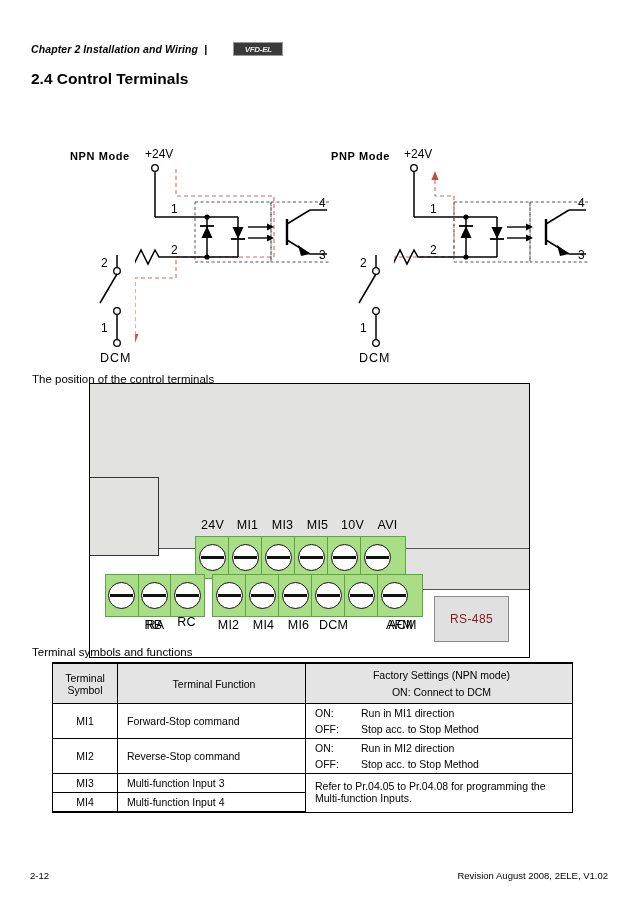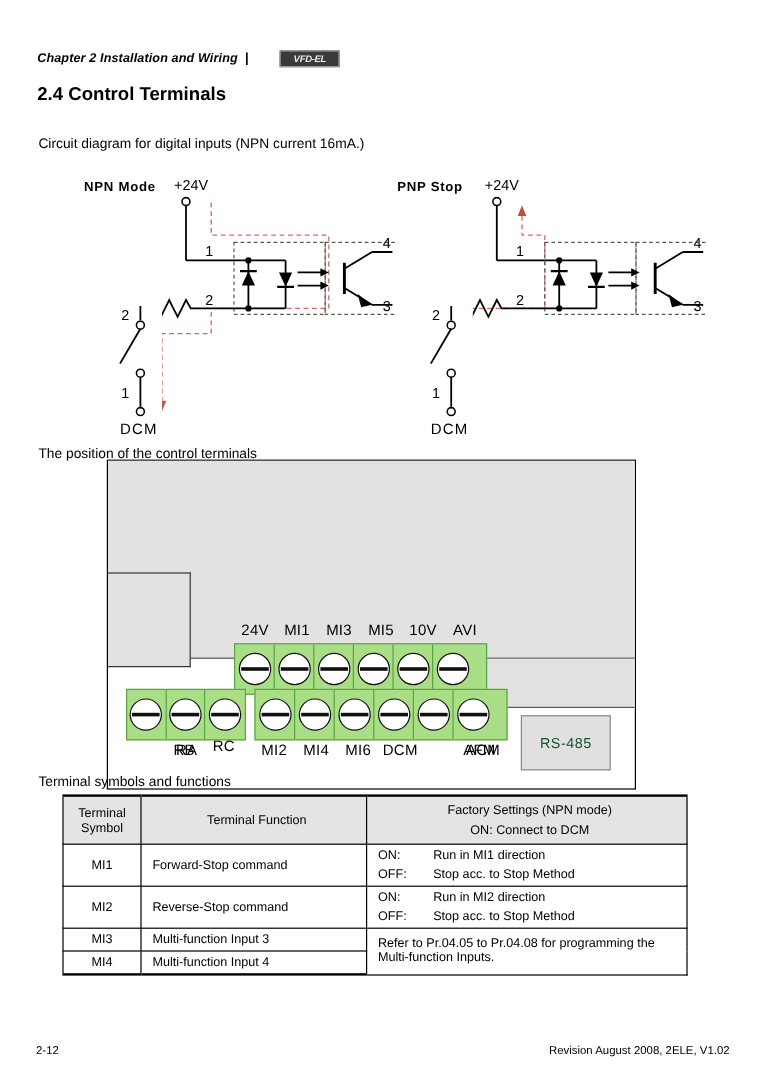--- a/index.html
+++ b/index.html
@@ -35,21 +35,21 @@
         border:1.6px solid #000;background:#fff;box-sizing:border-box;}
   .gray{position:absolute;background:#e2e2e0;border:1px solid #555;box-sizing:border-box;}
   .body-main{left:0px;top:0px;width:439px;height:165px;border:none;
              border-bottom:1px solid #555;background:#e2e2e0;}
   .body-right{left:281px;top:165px;width:158px;height:41px;border:none;
               border-bottom:1px solid #555;border-left:1px solid #555;background:#e2e2e0;}
   .body-tab{left:0px;top:93px;width:69px;height:79px;border:1px solid #333;
             border-left:none;background:#e2e2e0;}
   .rs485{left:344px;top:212px;width:75px;height:46px;border:1px solid #8a8a8a;
          background:#e0e0e0;display:flex;align-items:center;justify-content:center;
-         font-size:12px;letter-spacing:.4px;color:#14532d;}
+         font-size:12px;letter-spacing:.4px;color:#7f1d1d;}
 
   .term-group{position:absolute;background:#a9dd86;border:1px solid #5aa544;box-sizing:border-box;
               display:flex;align-items:center;}
   .term-cell{position:relative;width:33px;height:100%;box-sizing:border-box;
              border-right:1px solid #5aa544;display:flex;align-items:center;justify-content:center;}
   .term-cell:last-child{border-right:none;}
   .screw{width:25px;height:25px;border-radius:50%;background:#fff;border:1.4px solid #111;
          position:relative;}
   .screw::after{content:"";position:absolute;left:1px;right:1px;top:50%;height:2.6px;
                 margin-top:-1.3px;background:#111;}
@@ -80,21 +80,20 @@
 <div class="page">
 
   <div class="hdr">
     <span class="hdr-text">Chapter 2 Installation and Wiring</span>
     <span class="hdr-bar">|</span>
     <span class="logo">VFD-EL</span>
   </div>
 
   <div class="sect-title">2.4 Control Terminals</div>
 
-  <div class="lead1">Circuit diagram for digital inputs (NPN current 16mA.)</div>
 
   <div class="mode-label" style="left:70px;top:150px;">NPN Mode</div>
   <svg class="svg-abs" style="left:135px;top:144px;" width="195" height="225" viewBox="0 0 195 225">
 
     <text x="10" y="14" font-family="Liberation Sans, sans-serif" font-size="12" fill="#000">+24V</text>
 
     <circle cx="20" cy="24" r="3.3" fill="#fff" stroke="#000" stroke-width="1.3"></circle>
 
     <line x1="20" y1="27.5" x2="20" y2="73" stroke="#000" stroke-width="1.5"></line>
 
@@ -145,21 +144,21 @@
     <circle cx="22" cy="16" r="3.3" fill="#fff" stroke="#000" stroke-width="1.3"></circle>
     <line x1="22" y1="19" x2="5" y2="48" stroke="#000" stroke-width="1.5"></line>
     <text x="6" y="12" font-family="Liberation Sans, sans-serif" font-size="12" fill="#000">2</text>
     <circle cx="22" cy="56" r="3.3" fill="#fff" stroke="#000" stroke-width="1.3"></circle>
     <line x1="22" y1="59" x2="22" y2="84" stroke="#000" stroke-width="1.5"></line>
     <circle cx="22" cy="88" r="3.3" fill="#fff" stroke="#000" stroke-width="1.3"></circle>
     <text x="6" y="77" font-family="Liberation Sans, sans-serif" font-size="12" fill="#000">1</text>
     <text x="5" y="107" font-family="Liberation Sans, sans-serif" font-size="12.5" fill="#000" letter-spacing="1">DCM</text>
   </svg>
 
-  <div class="mode-label" style="left:331px;top:150px;">PNP Stop</div>
+  <div class="mode-label" style="left:331px;top:150px;">PNP Mode</div>
   <svg class="svg-abs" style="left:394px;top:144px;" width="195" height="225" viewBox="0 0 195 225">
     <text x="10" y="14" font-family="Liberation Sans, sans-serif" font-size="12" fill="#000">+24V</text>
     <circle cx="20" cy="24" r="3.3" fill="#fff" stroke="#000" stroke-width="1.3"></circle>
     <line x1="20" y1="27.5" x2="20" y2="73" stroke="#000" stroke-width="1.5"></line>
     <line x1="20" y1="73" x2="72" y2="73" stroke="#000" stroke-width="1.5"></line>
     <text x="36" y="69" font-family="Liberation Sans, sans-serif" font-size="12" fill="#000">1</text>
 
     <path d="M41 36 L41 52 L60 52 L60 113 L-30 113 L-30 190" fill="none" stroke="#c0392b" stroke-width="1.1" stroke-dasharray="4,3" opacity=".75"></path>
     <polygon points="41,27 37.4,36 44.6,36" fill="#c0392b" opacity=".9"></polygon>
 

